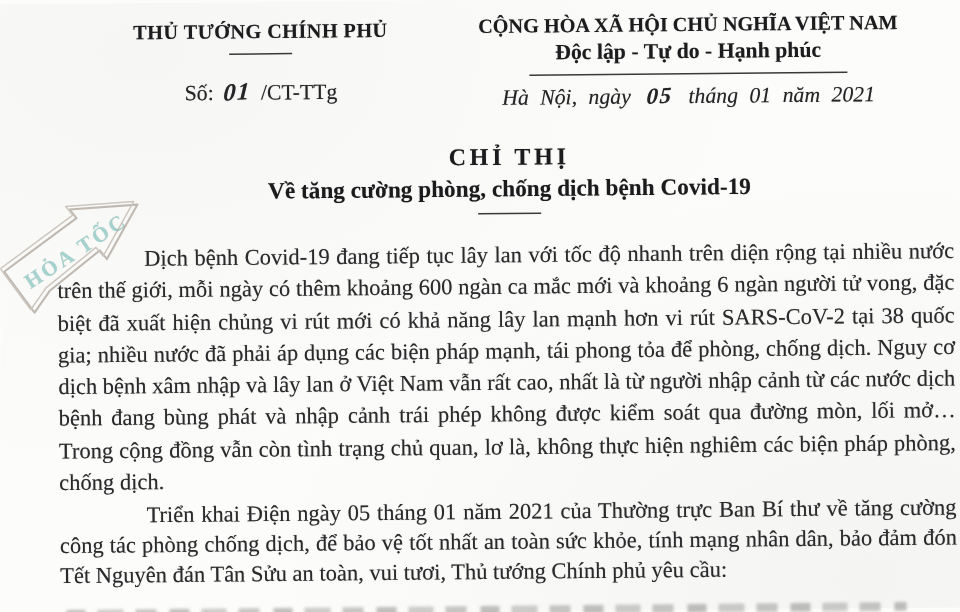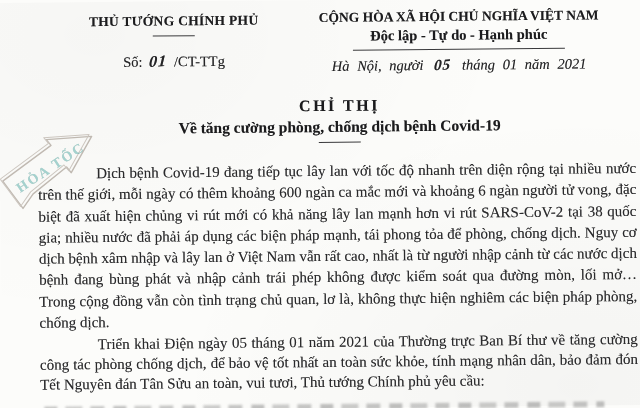--- a/index.html
+++ b/index.html
@@ -102,21 +102,21 @@
       <span class="hand">01</span>
       <span>/CT-TTg</span>
     </div>
   </div>
 
   <div class="h-right">
     <div class="country">CỘNG HÒA XÃ HỘI CHỦ NGHĨA VIỆT NAM</div>
     <div class="motto">Độc lập - Tự do - Hạnh phúc</div>
     <div class="rule-mid"></div>
     <div class="dateline">
-      <span>Hà Nội, người</span>
+      <span>Hà Nội, ngày</span>
       <span class="hand">05</span>
       <span>tháng 01 năm 2021</span>
     </div>
   </div>
 
   <div class="stamp">
     <svg width="120" height="112" viewBox="0 0 120 112">
       <g fill="none" stroke="#a69c92" stroke-width="1.4" stroke-linejoin="round" opacity="0.8">
         <polygon points="21.6,94.6 1.6,67.1 50.2,31.8 45.5,26 90.9,23.2 70.2,59.3 65.5,53.5 31.9,80.1" transform="translate(1,1)"></polygon>
         <polygon points="21.6,94.6 1.6,67.1 50.2,31.8 45.5,26 90.9,23.2 70.2,59.3 65.5,53.5 31.9,80.1" stroke="#b8afa6" stroke-width="1" transform="translate(-1.5,-1)"></polygon>

